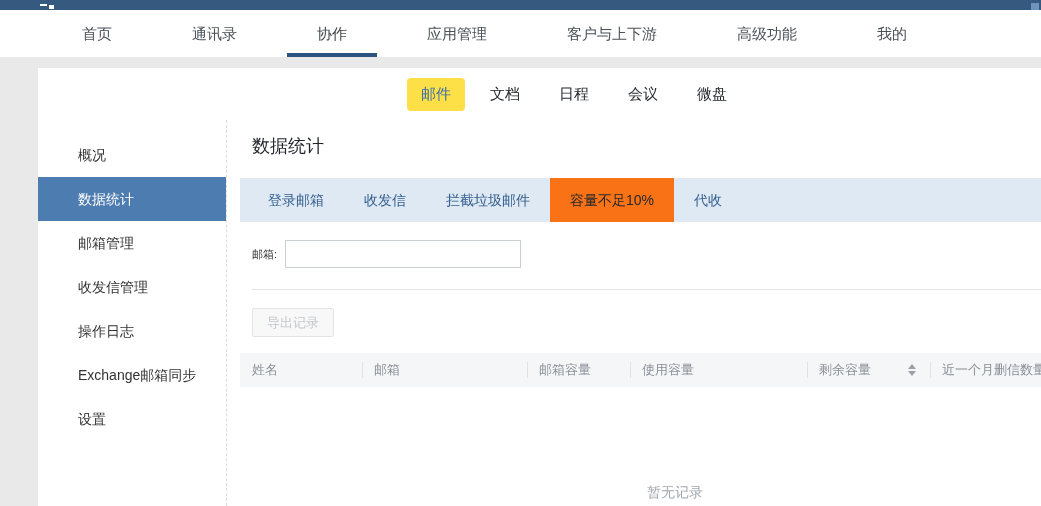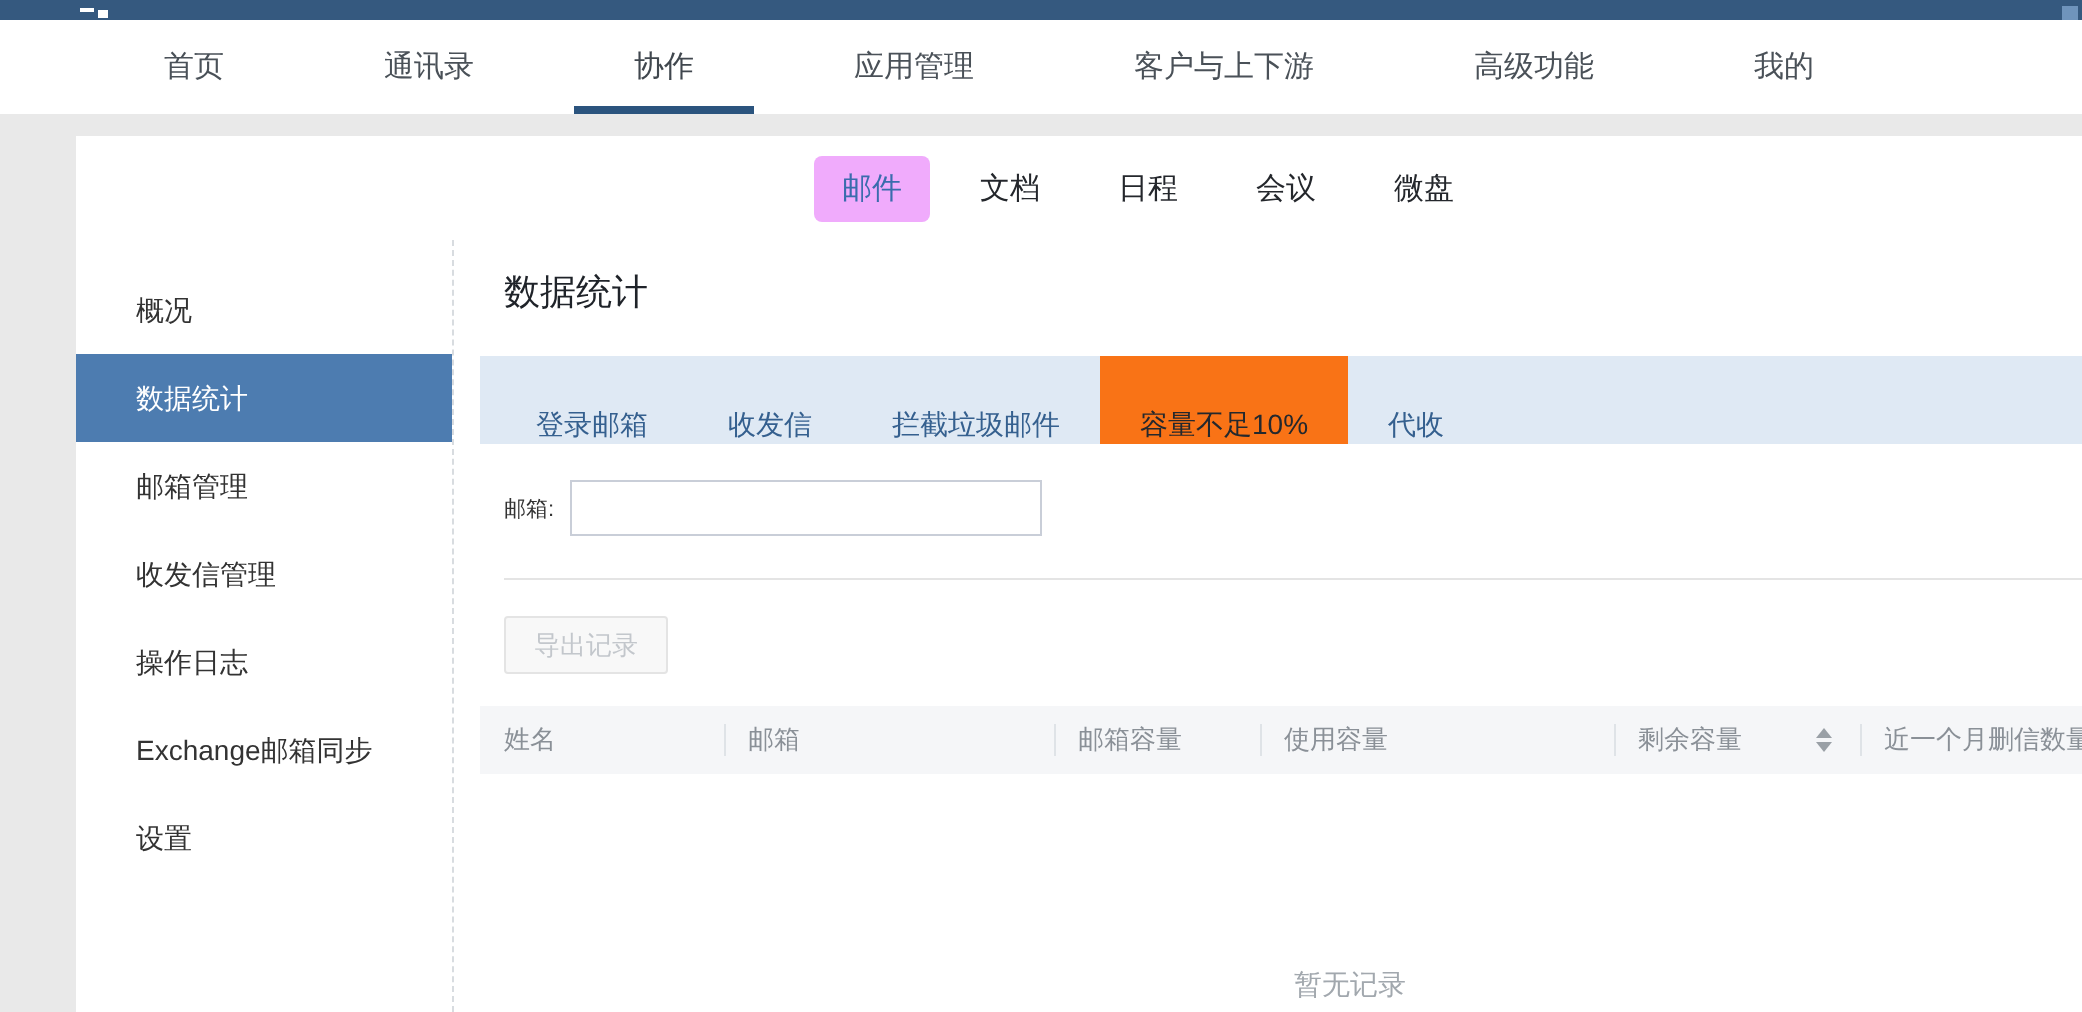--- a/index.html
+++ b/index.html
@@ -39,47 +39,47 @@
   .card {
     position: absolute; left: 38px; top: 68px; width: 1072px; height: 438px;
     background: #fff;
   }
 
   
   .app-tabs { height: 52px; display: flex; justify-content: center; align-items: center; gap: 11px; }
   .app-tab {
     font-size: 15px; color: #24272c; padding: 7px 14px; border-radius: 4px; cursor: pointer;
   }
-  .app-tab.active { background: #f0abfc; color: #3a6cad; }
+  .app-tab.active { background: #fde047; color: #3a6cad; }
 
   
   .body-row { display: flex; height: 386px; }
   .sidebar {
     width: 189px; flex: 0 0 189px; border-right: 1px dashed #d8dce0;
     padding-top: 13px;
   }
   .side-item {
-    height: 44px; line-height: 44px; padding-left: 30px; font-size: 14px;
+    height: 44px; line-height: 44px; padding-left: 40px; font-size: 14px;
     color: #333; cursor: pointer; white-space: nowrap;
   }
   .side-item.active { background: #4d7cb0; color: #fff; }
 
   .content { flex: 1 1 auto; position: relative; }
 
   .content-header { position: relative; height: 58px; }
   .page-title { position: absolute; left: 25px; top: 14px; font-size: 18px; color: #1f2329; }
   .page-note { position: absolute; left: 635px; top: 22px; font-size: 13px; color: #999; white-space: nowrap; }
 
   
   .tab-strip {
     margin-left: 13px; width: 870px; height: 44px; background: #dfe9f4;
     display: flex; padding-left: 8px;
   }
   .strip-tab {
-    font-size: 14px; line-height: 44px; padding: 12px 20px; color: #35608f;
+    font-size: 14px; line-height: 44px; padding: 0 20px; color: #35608f;
     cursor: pointer; white-space: nowrap;
   }
   .strip-tab.active { background: #f97316; color: #24282d; }
 
   
   .form-row { margin: 18px 0 0 25px; display: flex; align-items: center; }
   .form-label { font-size: 11px; color: #333; margin-right: 8px; }
   .mailbox-input {
     width: 236px; height: 28px; border: 1px solid #c9ced8; background: #fff;
     font-size: 13px; padding: 0 6px; outline: none;

